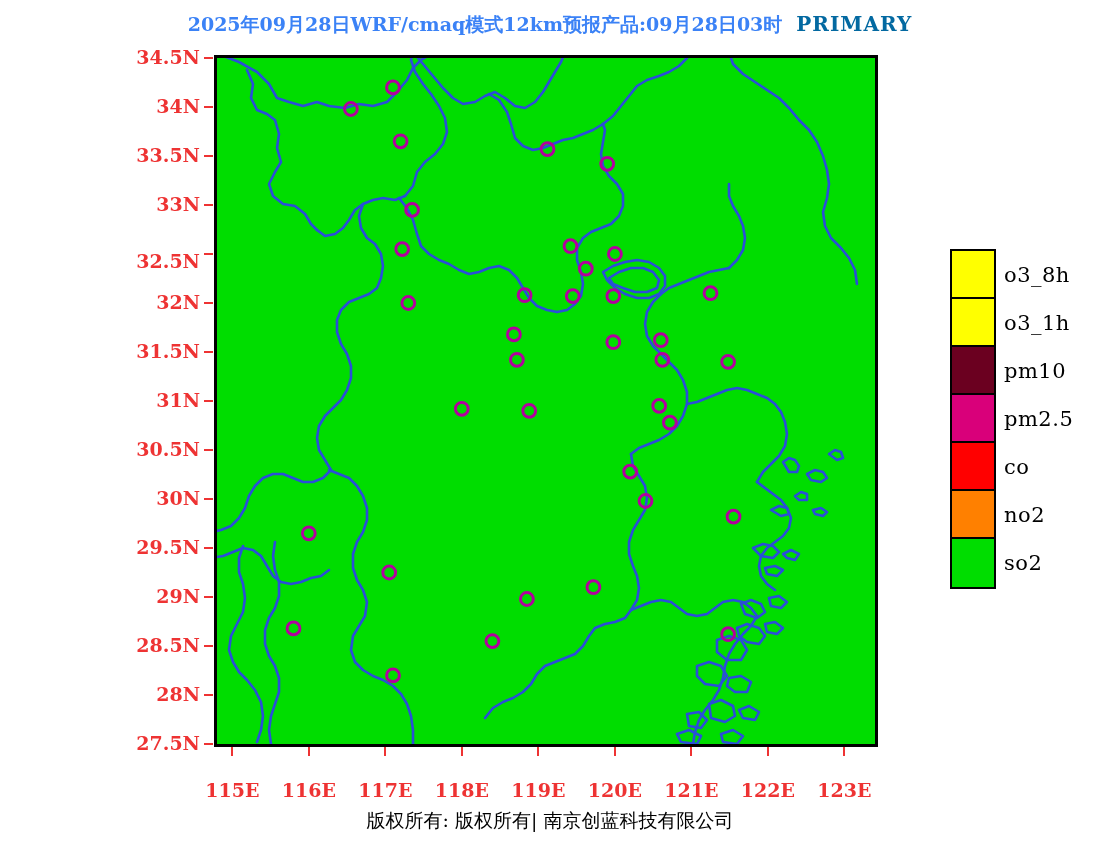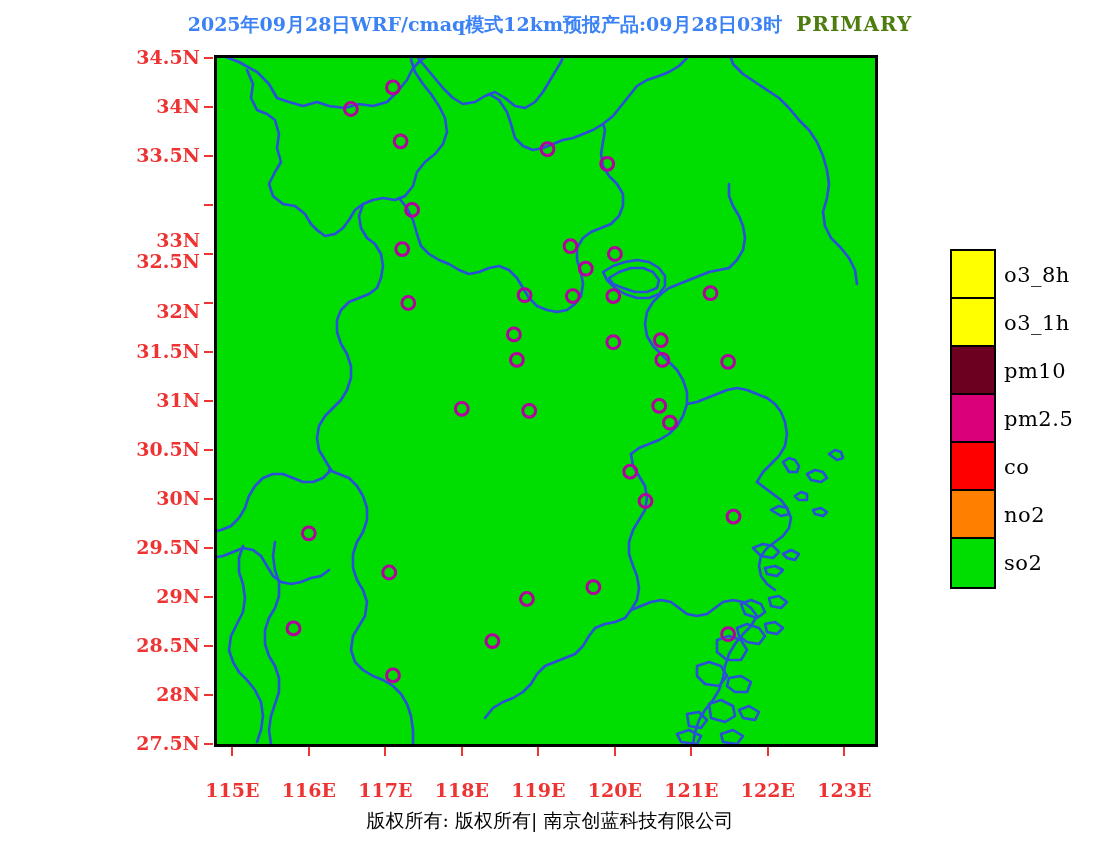--- a/index.html
+++ b/index.html
@@ -25,21 +25,21 @@
     font-family: "DejaVu Serif", "Liberation Serif", serif;
     font-size: 19px;
     font-weight: 700;
     color: #3b82f6;
     letter-spacing: 0px;
   }
   #title-primary {
     font-family: "DejaVu Serif", "Liberation Serif", serif;
     font-size: 20px;
     font-weight: 700;
-    color: #4d7c0f;
+    color: #0369a1;
     letter-spacing: 1px;
     padding-left: 14px;
   }
 
   
   #plot-frame {
     position: absolute;
     left: 214px; top: 55px;
     width: 664px; height: 692px;
     box-sizing: border-box;
@@ -286,25 +286,25 @@
   </svg>
 </div>
 
 <div id="y-axis">
     <div class="axis-label y-axis-label" style="right: 900px; top: 46px;">34.5N</div>
     <div class="tick tick-y" style="left: 204px; top: 57px;"></div>
     <div class="axis-label y-axis-label" style="right: 900px; top: 95px;">34N</div>
     <div class="tick tick-y" style="left: 204px; top: 106px;"></div>
     <div class="axis-label y-axis-label" style="right: 900px; top: 144px;">33.5N</div>
     <div class="tick tick-y" style="left: 204px; top: 155px;"></div>
-    <div class="axis-label y-axis-label" style="right: 900px; top: 193px; margin-top: 36px;">33N</div>
+    <div class="axis-label y-axis-label" style="right: 900px; top: 193px;">33N</div>
     <div class="tick tick-y" style="left: 204px; top: 204px;"></div>
     <div class="axis-label y-axis-label" style="right: 900px; top: 250px;">32.5N</div>
     <div class="tick tick-y" style="left: 204px; top: 253px;"></div>
-    <div class="axis-label y-axis-label" style="right: 900px; top: 300px;">32N</div>
+    <div class="axis-label y-axis-label" style="right: 900px; top: 291px;">32N</div>
     <div class="tick tick-y" style="left: 204px; top: 302px;"></div>
     <div class="axis-label y-axis-label" style="right: 900px; top: 340px;">31.5N</div>
     <div class="tick tick-y" style="left: 204px; top: 351px;"></div>
     <div class="axis-label y-axis-label" style="right: 900px; top: 389px;">31N</div>
     <div class="tick tick-y" style="left: 204px; top: 400px;"></div>
     <div class="axis-label y-axis-label" style="right: 900px; top: 438px;">30.5N</div>
     <div class="tick tick-y" style="left: 204px; top: 449px;"></div>
     <div class="axis-label y-axis-label" style="right: 900px; top: 487px;">30N</div>
     <div class="tick tick-y" style="left: 204px; top: 498px;"></div>
     <div class="axis-label y-axis-label" style="right: 900px; top: 536px;">29.5N</div>

